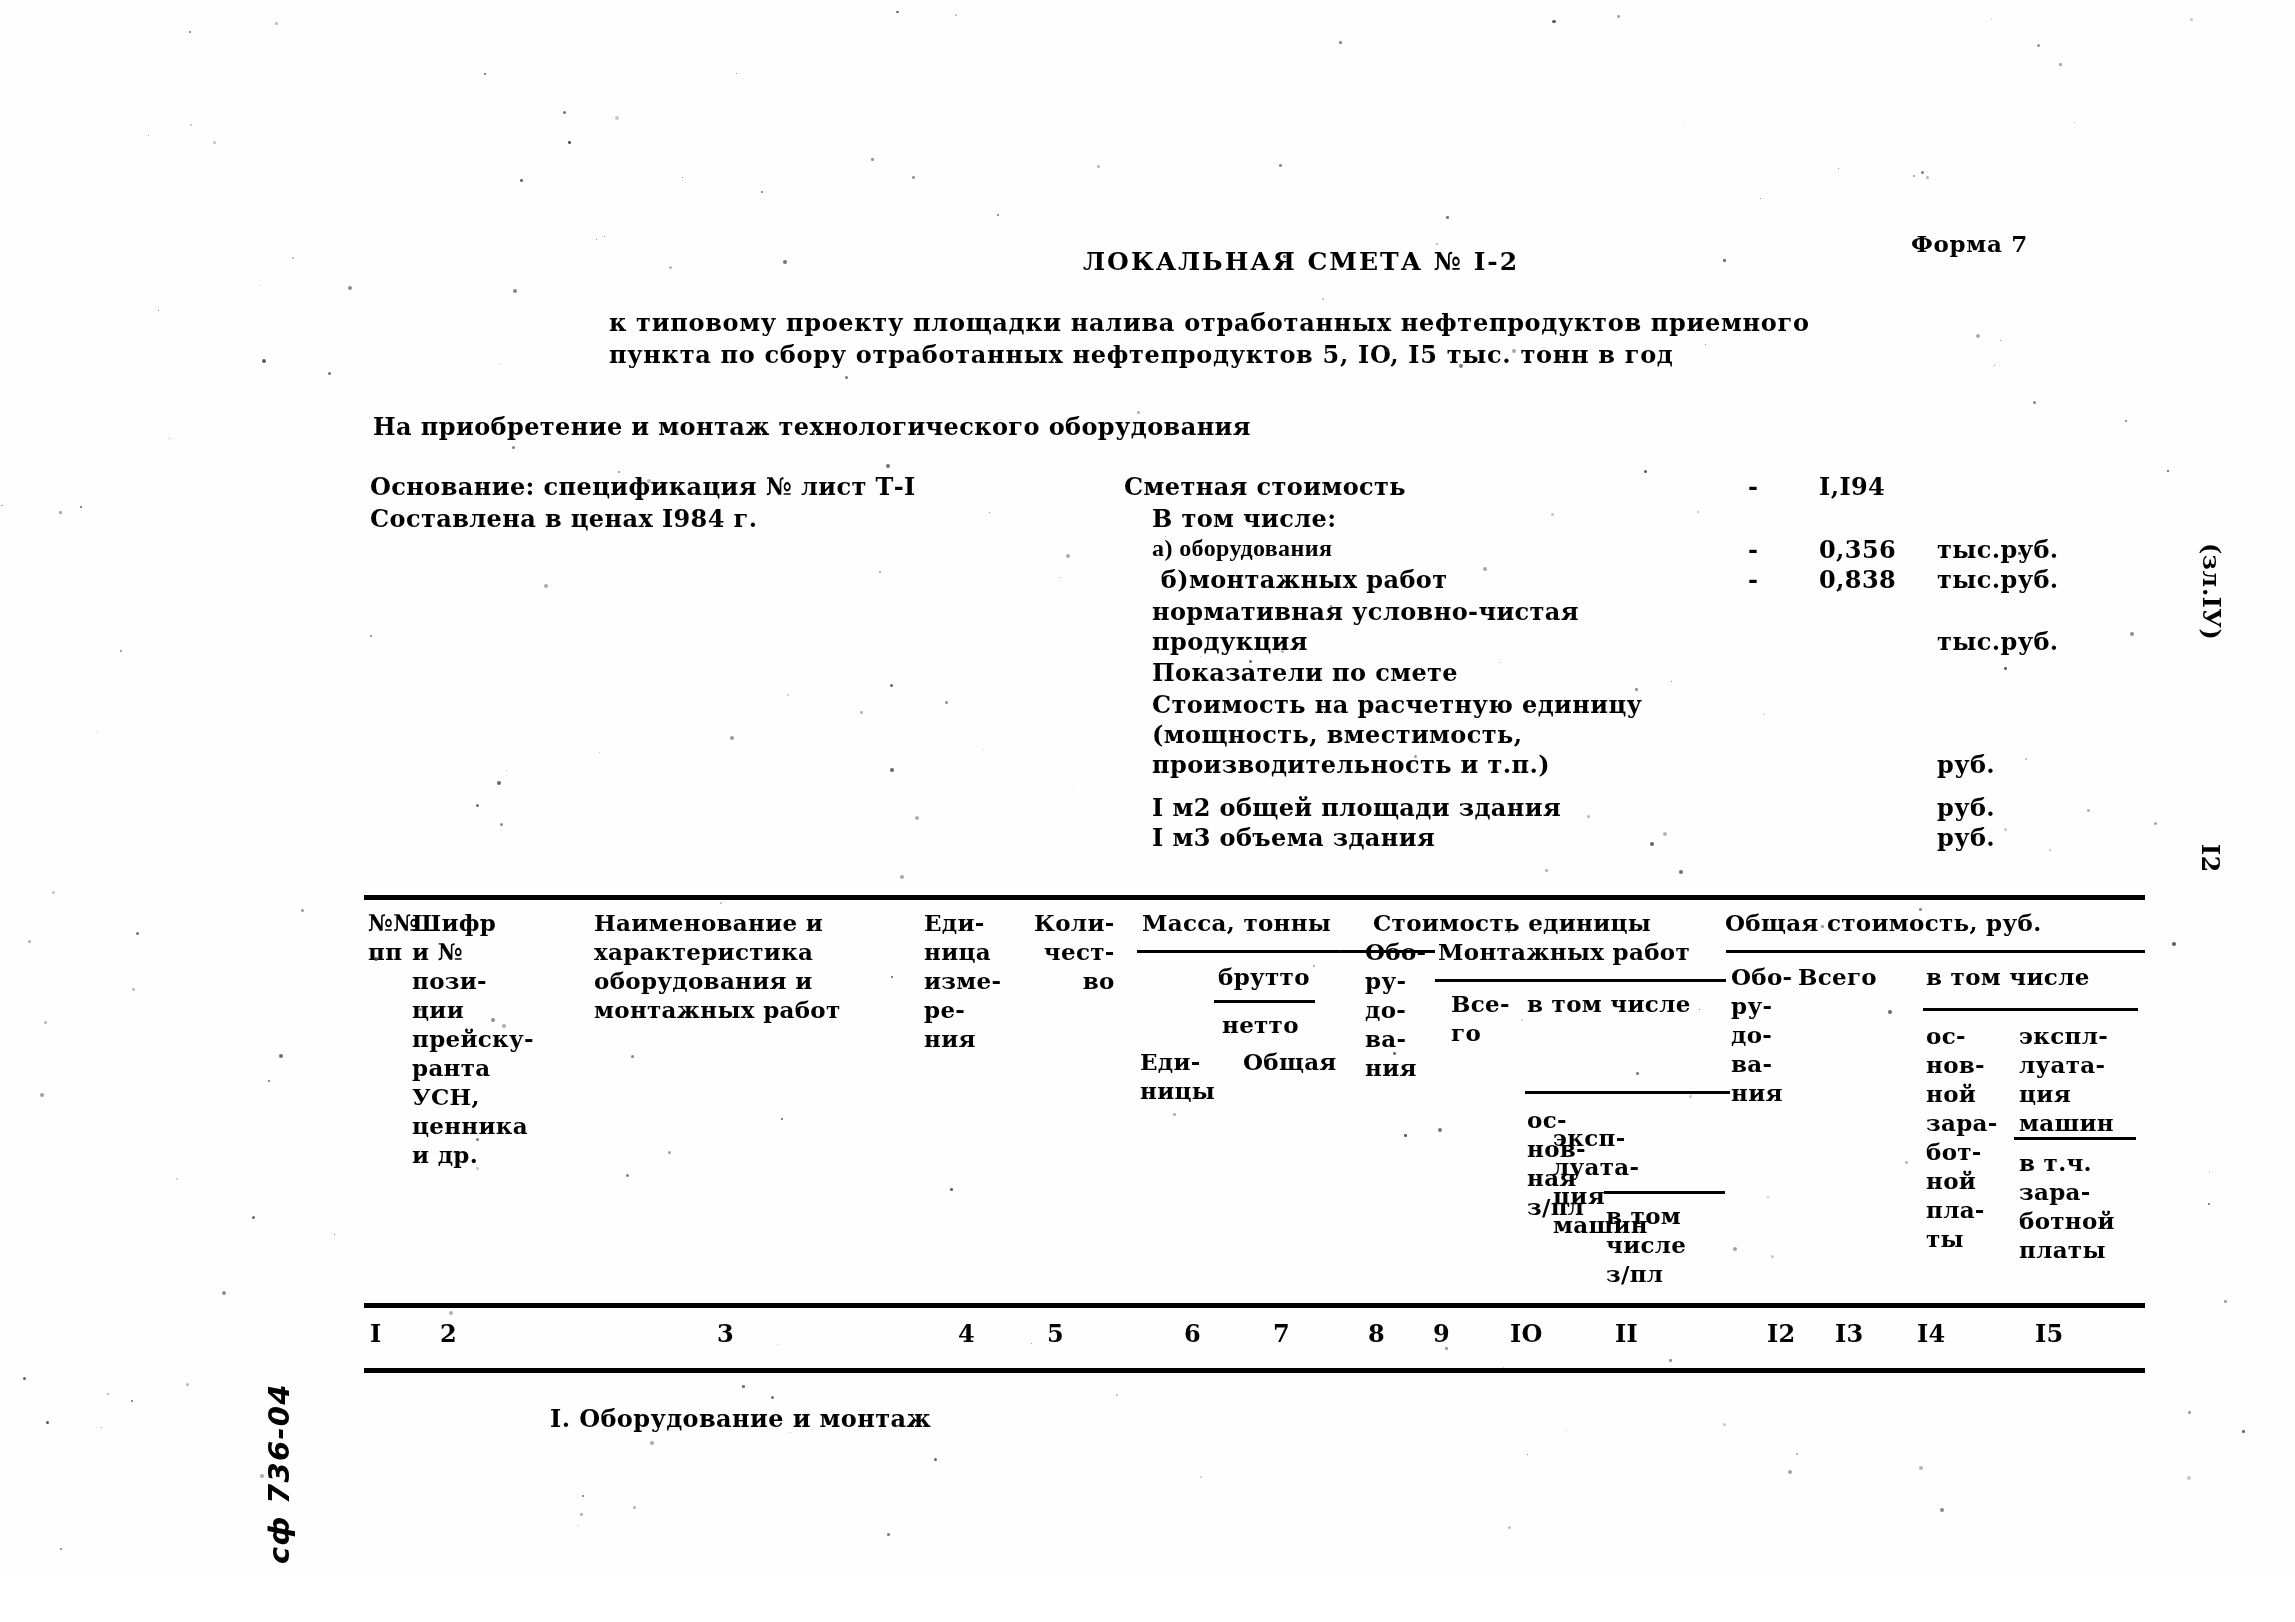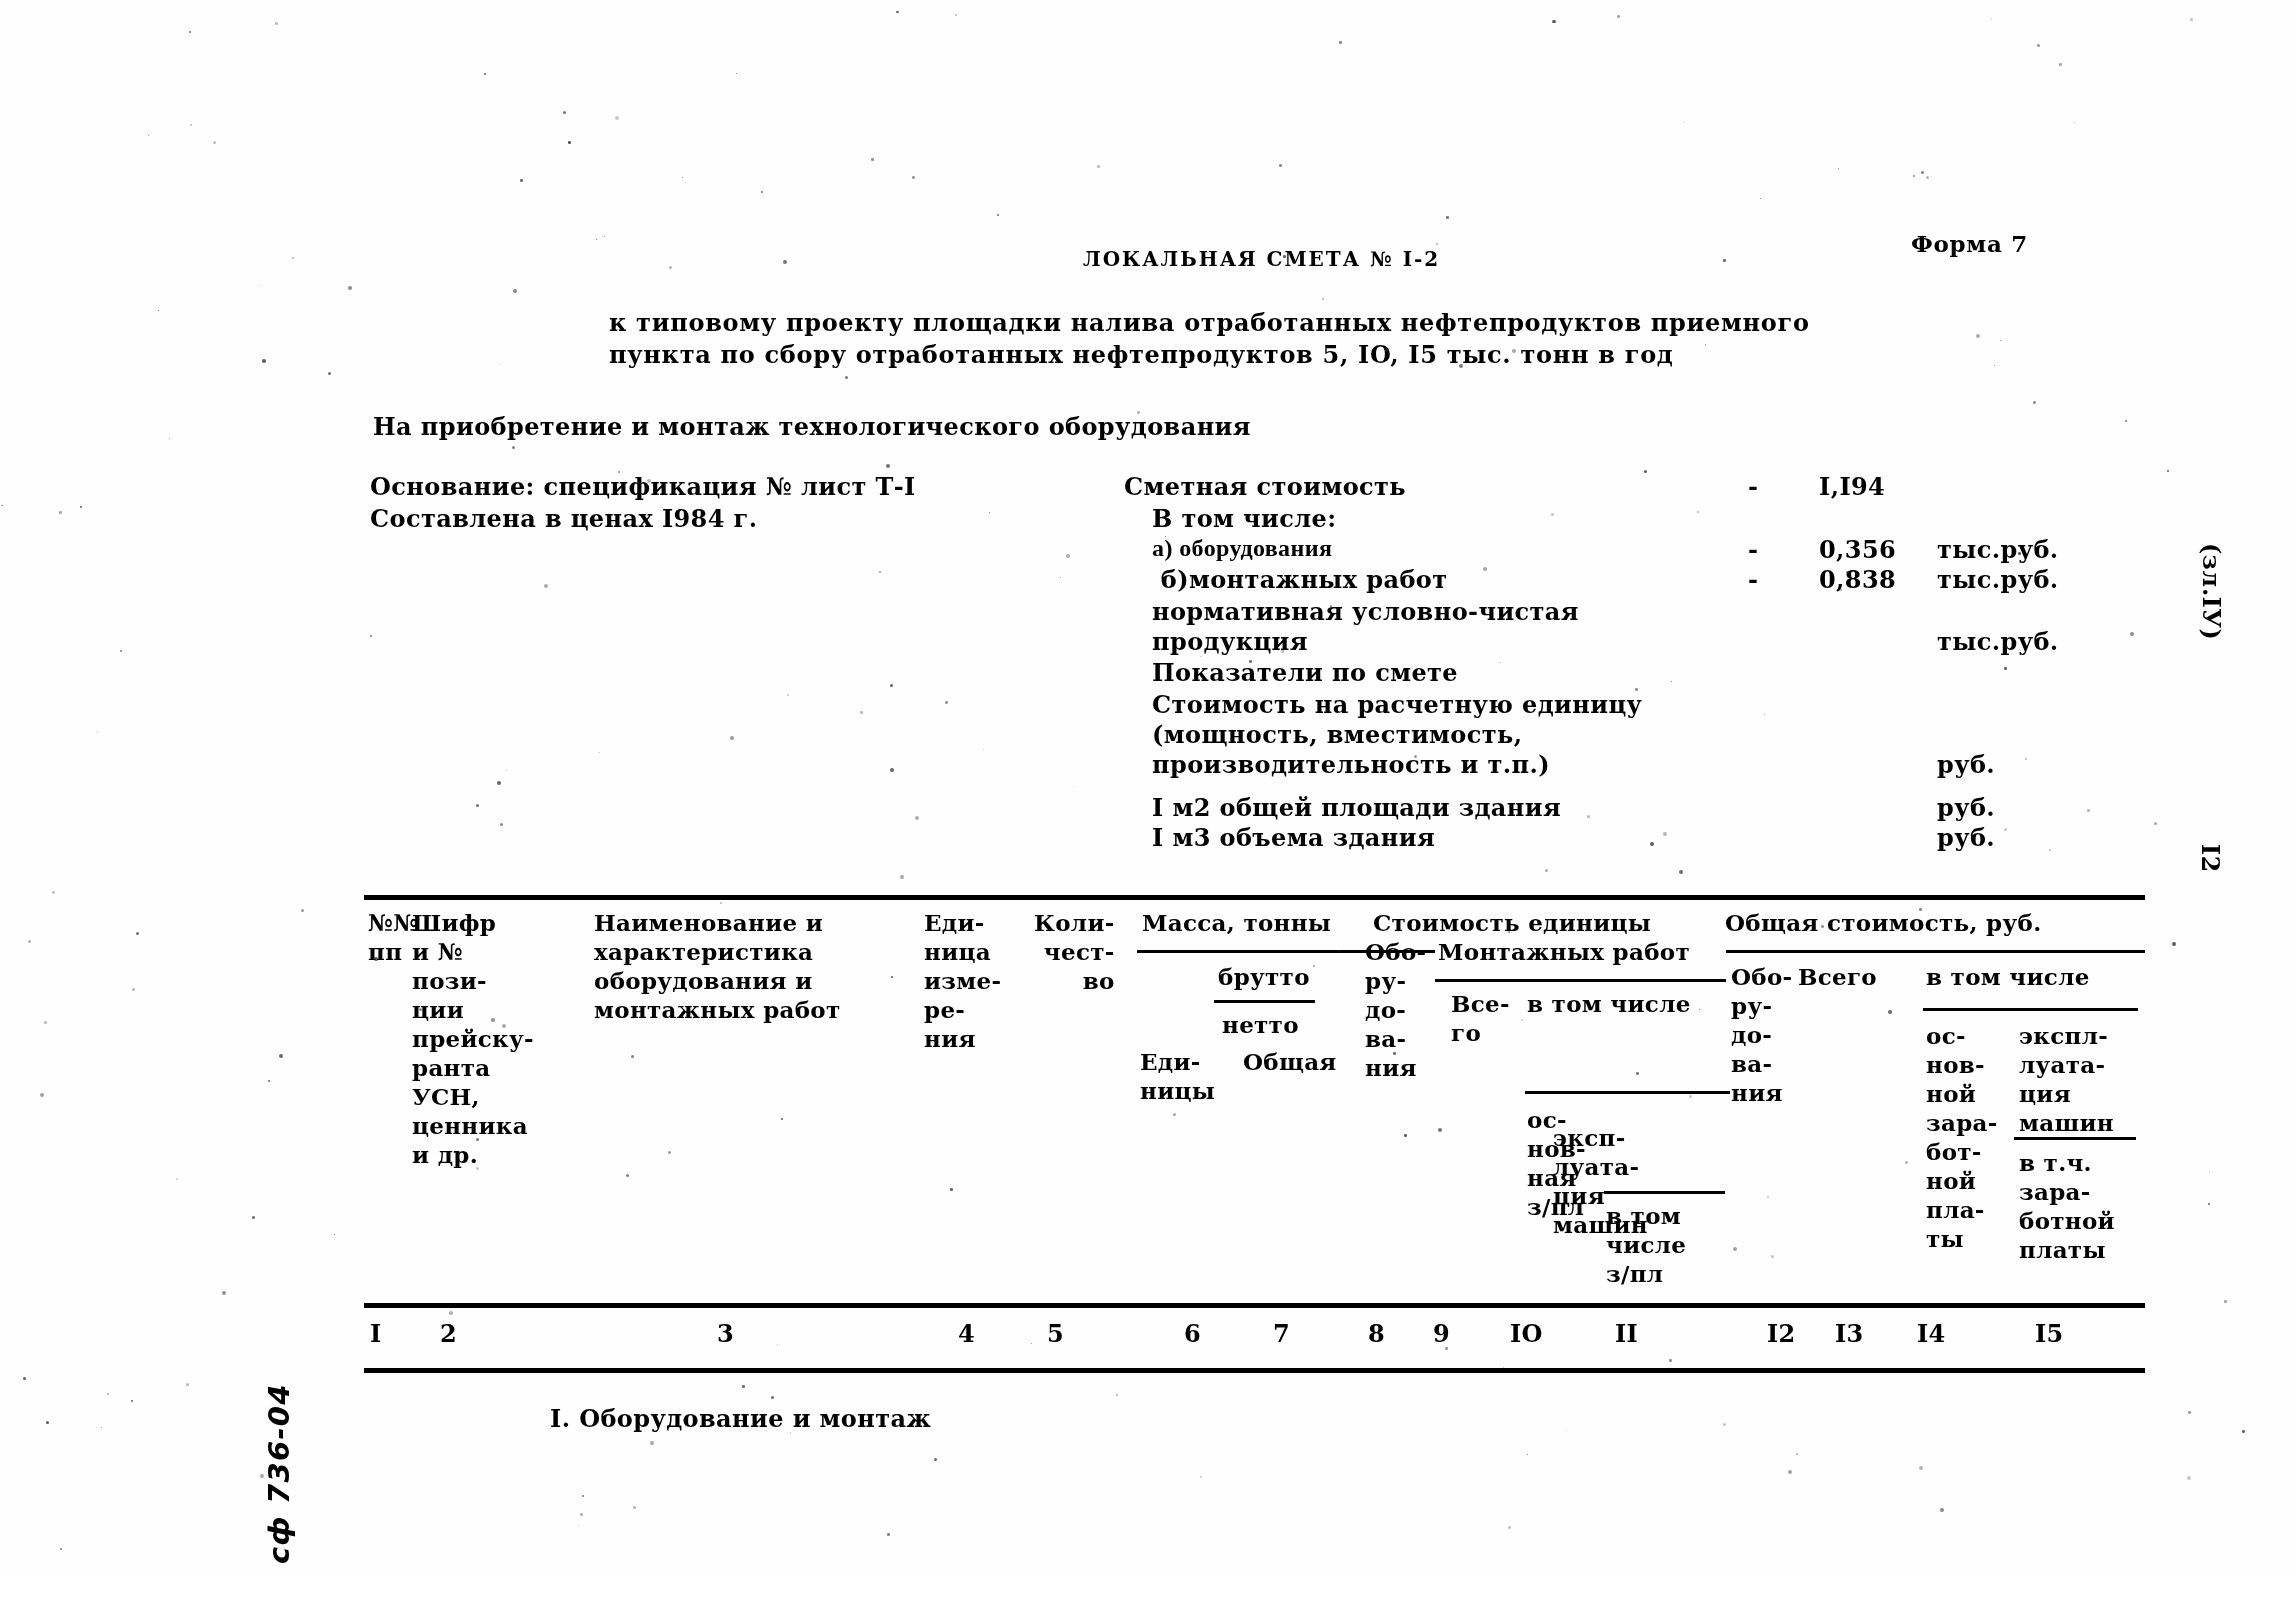--- a/index.html
+++ b/index.html
@@ -33,21 +33,21 @@
     position: absolute;
     font-family: "DejaVu Serif", serif;
     font-weight: 700;
     color: #000;
     white-space: pre;
     letter-spacing: 0.3px;
     -webkit-font-smoothing: none;
   }
 
   
-  .s-title   { font-size: 20px; letter-spacing: 2px; }
+  .s-title   { font-size: 25px; letter-spacing: 2px; }
   .s-sub     { font-size: 24px; letter-spacing: 0.7px; }
   .s-body    { font-size: 24px; letter-spacing: 0.4px; }
   .s-head    { font-size: 23px; letter-spacing: 0.3px; line-height: 29px; }
   .s-num     { font-size: 24px; }
   .s-form    { font-size: 23px; letter-spacing: 0.7px; }
 
   
   .rule {
     position: absolute;
     background: #000;

